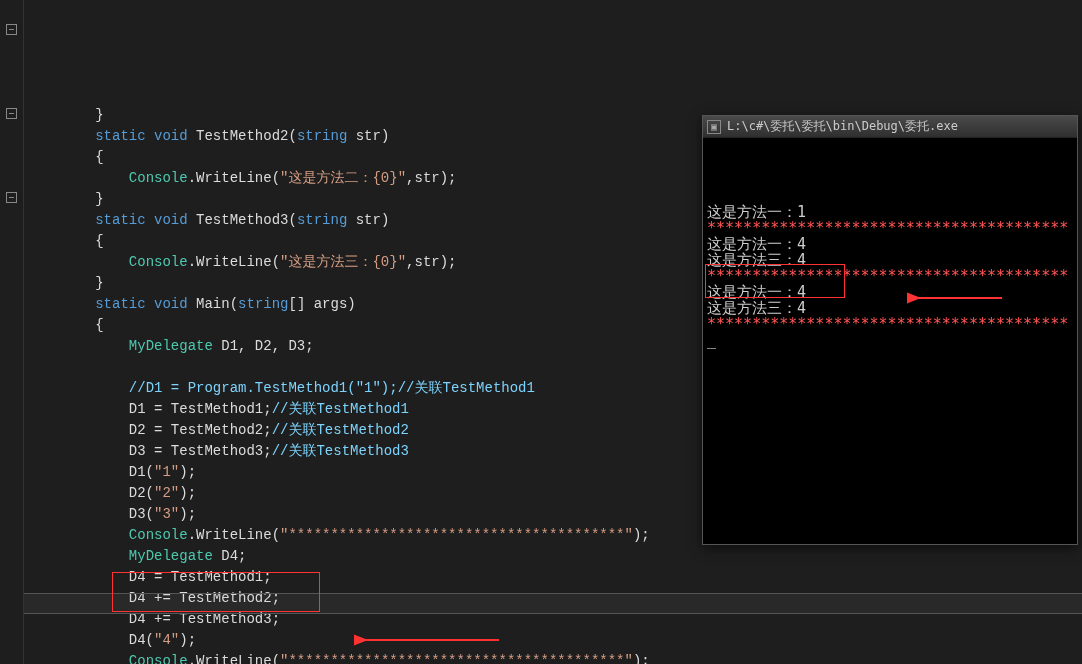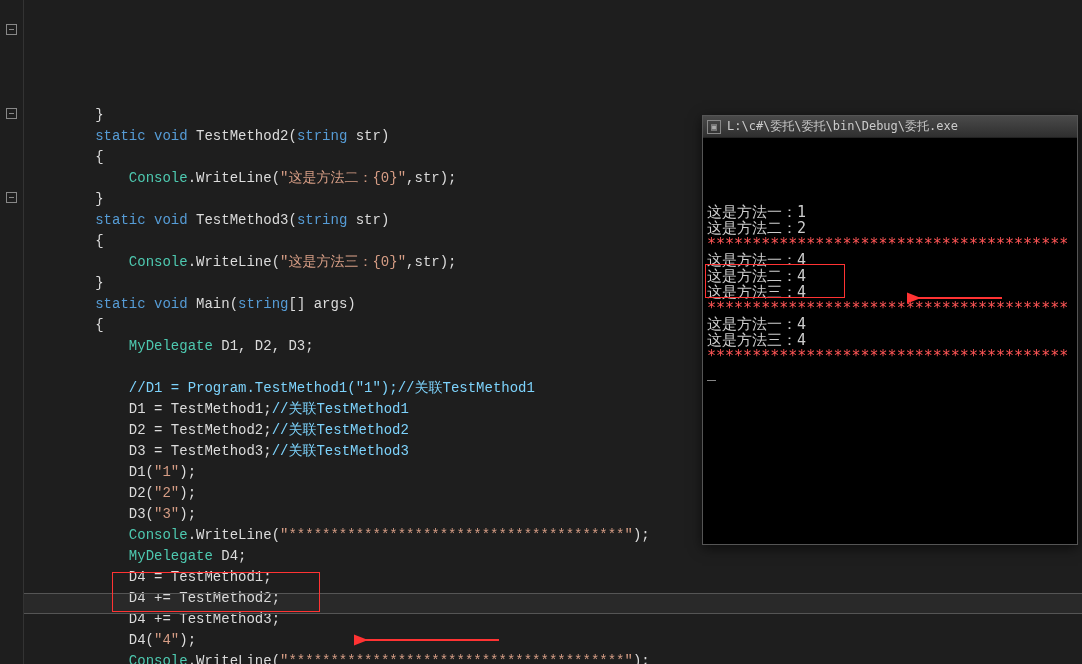--- a/index.html
+++ b/index.html
@@ -182,14 +182,14 @@
     <div class="arrow-console">
       <svg width="100" height="20">
           <defs>
             <marker id="ah2" markerWidth="10" markerHeight="8" refX="2" refY="4" orient="auto">
               <polygon points="10 0, 0 4, 10 8" fill="#ff3333"></polygon>
             </marker>
           </defs>
           <line x1="95" y1="10" x2="10" y2="10" stroke="#ff3333" stroke-width="2" marker-end="url(#ah2)"></line>
         </svg>
     </div>
-  <div>这是方法一：1</div><div>这是方法二：2</div><div class="asterisks">****************************************</div><div>这是方法一：4</div><div>这是方法二：4</div><div>这是方法三：4</div><div class="asterisks">****************************************</div><div>这是方法一：4</div><div>这是方法三：4</div><div class="asterisks">****************************************</div><div>_</div></div>
+  <div>这是方法一：1</div><div class="asterisks">****************************************</div><div>这是方法一：4</div><div>这是方法三：4</div><div class="asterisks">****************************************</div><div>这是方法一：4</div><div>这是方法三：4</div><div class="asterisks">****************************************</div><div>_</div></div>
 </div>
 
 </body></html>

